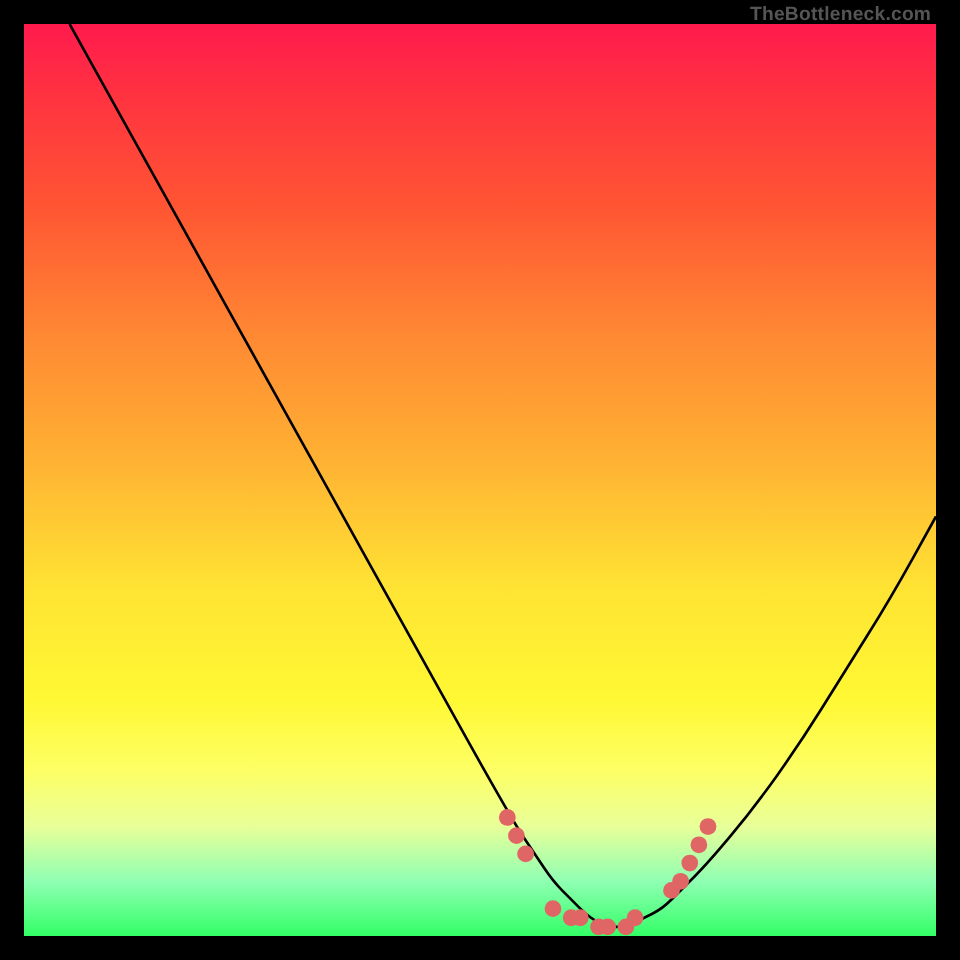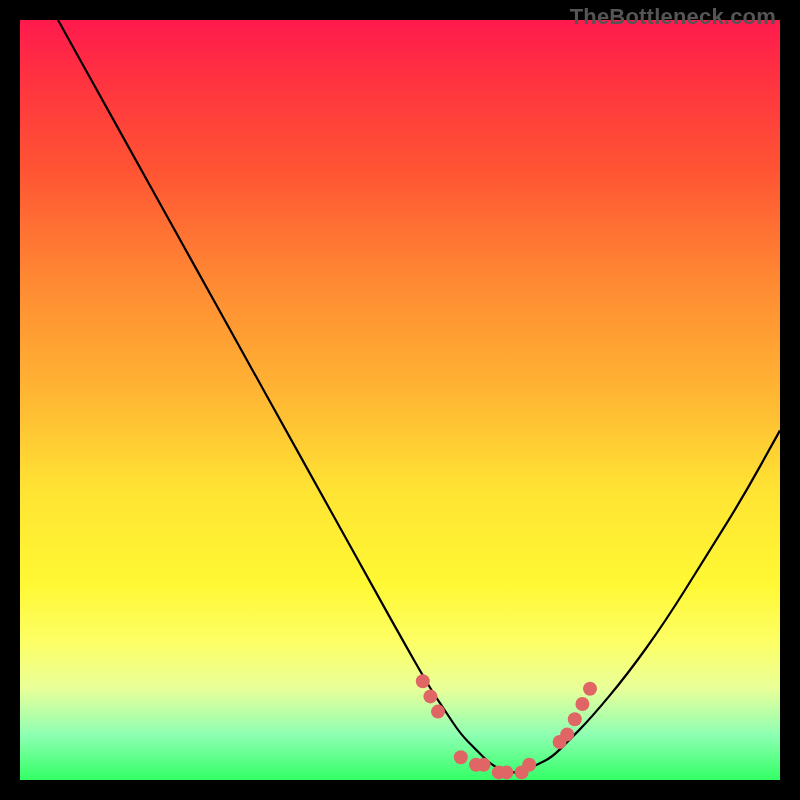--- a/index.html
+++ b/index.html
@@ -36,21 +36,21 @@
       #fdff66 82%,
       #e8ff99 88%,
       #8fffb3 94%,
       #33ff66 100%);
   }
   .watermark {
     position: absolute;
     right: 24px;
     top: 4px;
     color: #555;
-    font-size: 22px;
+    font-size: 16px;
     font-weight: 600;
     letter-spacing: 0.2px;
     user-select: none;
   }
   svg.curve {
     position: absolute;
     left: 20px;
     top: 20px;
     width: 760px;
     height: 760px;

